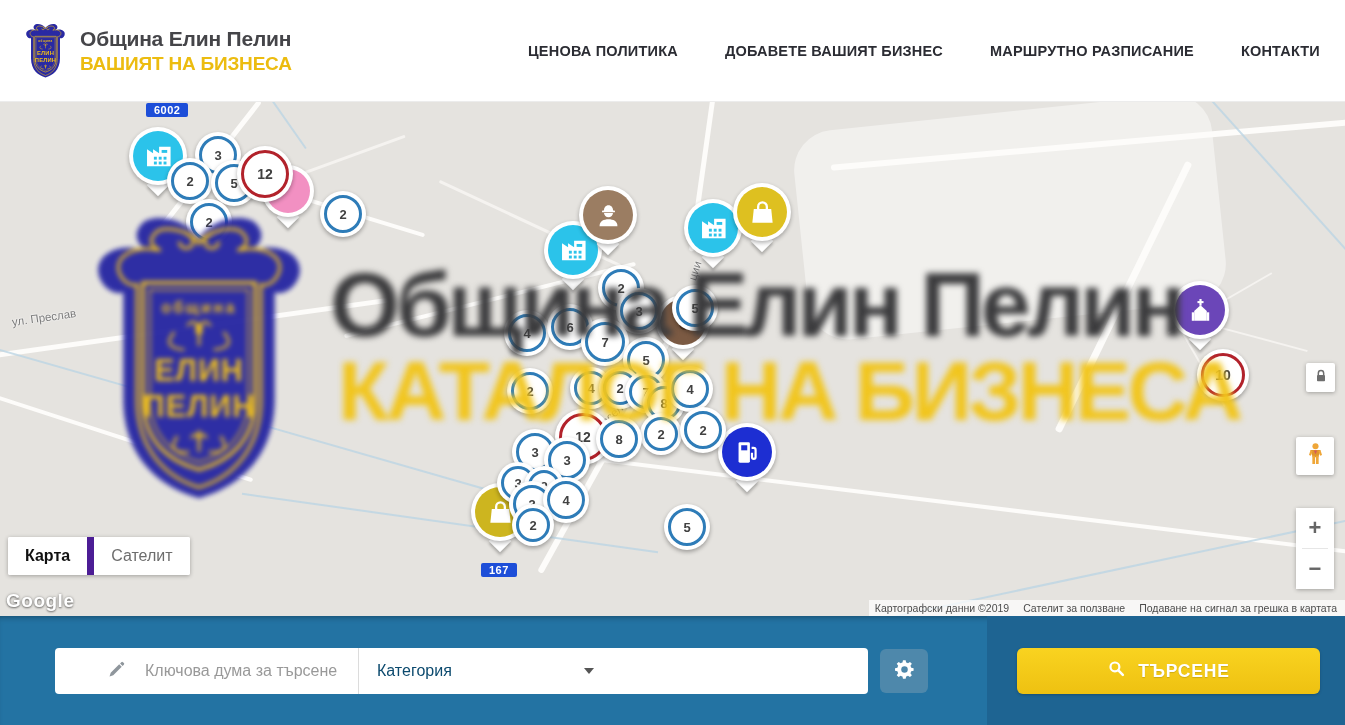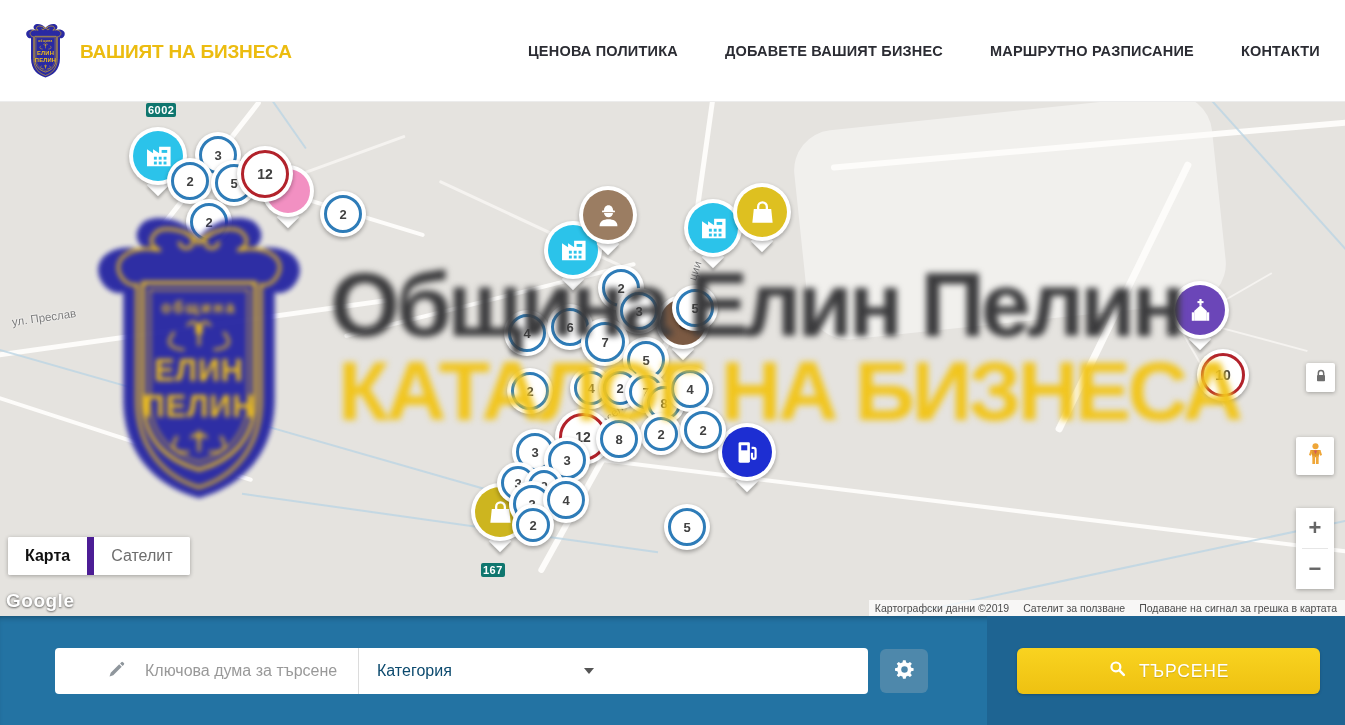--- a/index.html
+++ b/index.html
@@ -20,22 +20,22 @@
               cursor:pointer; text-decoration:none; white-space:nowrap; }
 
   
   .map { position:absolute; left:0; top:102px; width:1345px; height:514px;
          background:#e5e3df; overflow:hidden; cursor:grab; }
   .patch { position:absolute; background:rgba(255,255,255,.45); border-radius:40px; }
   .road  { position:absolute; background:#fdfcfa; border-radius:3px; }
   .road.thin { background:#f5f3f0; }
   .water { position:absolute; background:#bcd4e4; opacity:.8; }
 
-  .road-badge { position:absolute; background:#0f766e; color:#fff; font-size:11px; font-weight:bold;
-                padding:1px 2px; border-radius:2px; z-index:2; letter-spacing:.5px; }
+  .road-badge { position:absolute; background:#1d4ed8; color:#fff; font-size:11px; font-weight:bold;
+                padding:1px 8px; border-radius:2px; z-index:2; letter-spacing:.5px; }
   .street-name { position:absolute; color:#7b7b7b; font-size:11.5px; white-space:nowrap;
                  text-shadow:0 0 2px #fff,0 0 2px #fff; transform-origin:left center; z-index:2; }
 
   .pin { position:absolute; z-index:3; cursor:pointer; }
   .pin .ptail { position:absolute; left:calc(50% - 8px); bottom:2px; width:16px; height:16px;
                 background:#fff; transform:rotate(45deg); box-shadow:2px 2px 3px rgba(0,0,0,.25); }
   .pin .pdisc { position:absolute; left:0; top:0; border-radius:50%; background:#fff;
                 box-shadow:0 2px 4px rgba(0,0,0,.3); }
   .pin .pinner { position:absolute; border-radius:50%; display:flex; align-items:center; justify-content:center; }
   .pin .pinner svg { width:58%; height:58%; }
@@ -98,21 +98,21 @@
              font-size:16px; color:#0c4a6e; cursor:pointer; }
   .sec-cat { width:258px; } .sec-loc { width:252px; }
   .caret { width:0; height:0; border-left:5px solid transparent; border-right:5px solid transparent;
            border-top:6px solid #555; }
   .gearbtn { position:absolute; left:880px; top:33px; width:48px; height:44px; border:none;
              border-radius:6px; background:#4e88ab; display:flex; align-items:center;
              justify-content:center; cursor:pointer; }
   .searchbtn { position:absolute; left:1017px; top:32px; width:303px; height:46px; border:none;
                border-radius:6px; background:linear-gradient(#f9d320,#eec111);
                display:flex; align-items:center; justify-content:center; gap:12px;
-               color:#fff; font-size:17.5px; font-weight:normal; letter-spacing:.8px;
+               color:#fff; font-size:17.5px; font-weight:bold; letter-spacing:.8px;
                font-family:inherit; cursor:pointer; box-shadow:0 1px 3px rgba(0,0,0,.22);
                text-shadow:0 1px 1px rgba(0,0,0,.15); }
 </style>
 </head>
 <body>
 
 <div class="page">
 
   <header>
     <div class="logo-wrap">
@@ -122,20 +122,21 @@
     <path d="M105 30 a7 7 0 1 0 7 -7 M145 30 a7 7 0 1 1 -7 -7" fill="none" stroke="#eebe18" stroke-width="3"></path>
     <path d="M68 72 h114 v118 c0 44 -28 64 -57 72 c-29 -8 -57 -28 -57 -72 Z" fill="none" stroke="#eebe18" stroke-width="3.5"></path>
     <path d="M75 79 h100 v110 c0 40 -25 58 -50 65 c-25 -7 -50 -25 -50 -65 Z" fill="none" stroke="#eebe18" stroke-width="1.5"></path>
     <text x="125" y="103" text-anchor="middle" font-size="16" font-weight="bold" letter-spacing="2.5" fill="#eebe18">община</text>
     <path d="M125 112 v24 M113 116 q10 -12 10 8 M137 116 q-10 -12 -10 8 M100 122 q-14 16 10 18 M150 122 q14 16 -10 18" fill="none" stroke="#eebe18" stroke-width="2.5"></path>
     <text x="125" y="172" text-anchor="middle" font-size="31" font-weight="bold" letter-spacing="1" fill="#eebe18">ЕЛИН</text>
     <text x="125" y="208" text-anchor="middle" font-size="31" font-weight="bold" letter-spacing="1" fill="#eebe18">ПЕЛИН</text>
     <path d="M125 222 v22 M103 228 q-12 18 12 16 M147 228 q12 18 -12 16 M117 230 q8 -10 8 8 M133 230 q-8 -10 -8 8" fill="none" stroke="#eebe18" stroke-width="2.5"></path>
   </svg></span>
       <div class="brand">
+        <div class="brand-title">Община Елин Пелин</div>
         <div class="brand-sub">ВАШИЯТ НА БИЗНЕСА</div>
       </div>
     </div>
     <nav>
         <a class="nav-item">ЦЕНОВА ПОЛИТИКА</a>
         <a class="nav-item">ДОБАВЕТЕ ВАШИЯТ БИЗНЕС</a>
         <a class="nav-item">МАРШРУТНО РАЗПИСАНИЕ</a>
         <a class="nav-item">КОНТАКТИ</a>
       </nav>
   </header>

